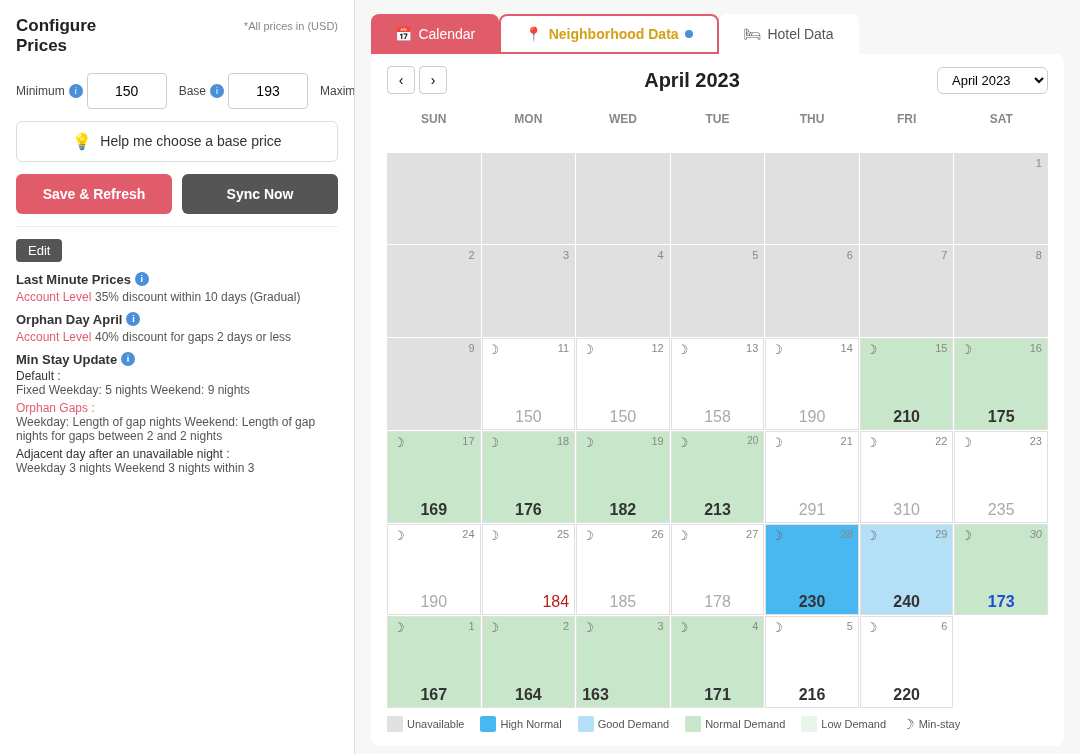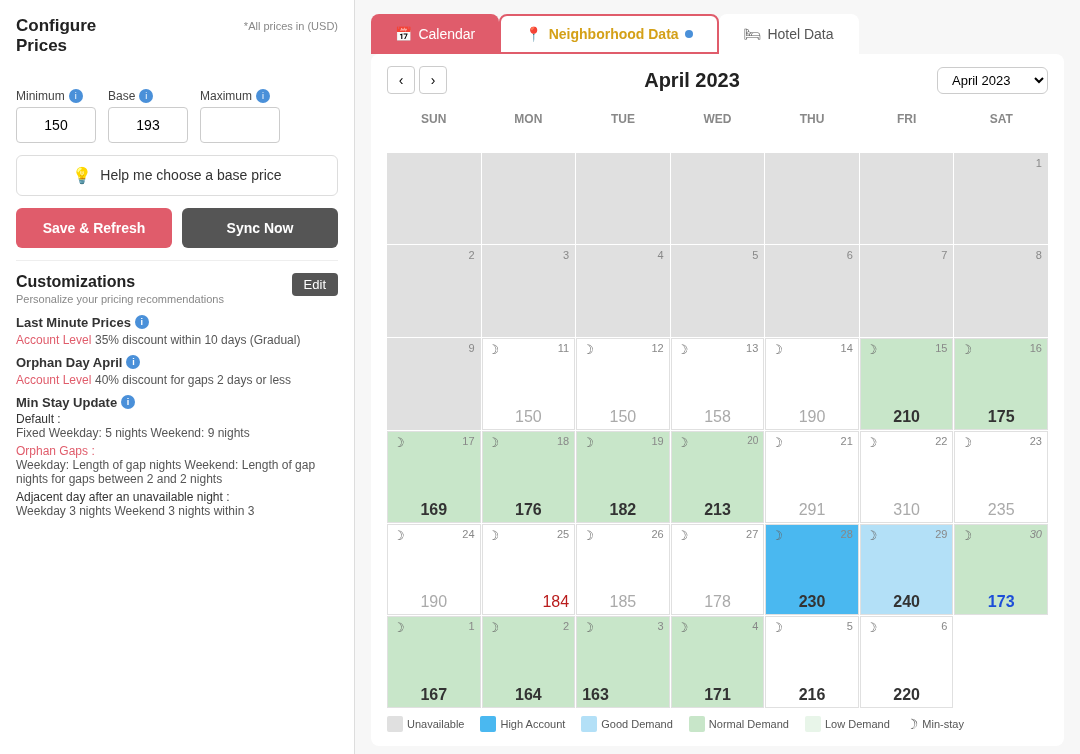--- a/index.html
+++ b/index.html
@@ -6,21 +6,21 @@
     body { font-family: -apple-system, BlinkMacSystemFont, 'Segoe UI', sans-serif; background: #f0f0f0; display: flex; height: 754px; overflow: hidden; font-size: 13px; }
 
     
     .left-panel { width: 355px; min-width: 355px; background: #fff; padding: 16px; display: flex; flex-direction: column; gap: 12px; overflow-y: auto; border-right: 1px solid #ddd; }
 
     .configure-header { display: flex; justify-content: space-between; align-items: flex-start; }
     .configure-title { font-size: 17px; font-weight: 700; color: #222; line-height: 1.2; }
     .prices-note { font-size: 11px; color: #888; margin-top: 4px; }
 
     .price-inputs { display: flex; gap: 12px; margin-top: 4px; }
-    .price-field { display: flex; flex-direction: column; gap: 4px; margin-top: 16px; }
+    .price-field { display: flex; flex-direction: row; gap: 4px; }
     .price-label { font-size: 12px; color: #444; display: flex; align-items: center; gap: 4px; }
     .info-dot { display: inline-block; width: 14px; height: 14px; background: #4a90d9; border-radius: 50%; color: #fff; font-size: 9px; text-align: center; line-height: 14px; cursor: pointer; }
     .price-input { width: 80px; height: 36px; border: 1px solid #ccc; border-radius: 4px; padding: 0 8px; font-size: 14px; text-align: center; }
 
     .help-btn { display: flex; align-items: center; justify-content: center; gap: 8px; border: 1.5px solid #ddd; border-radius: 6px; padding: 10px 16px; cursor: pointer; background: #fff; width: 100%; font-size: 14px; color: #333; }
     .bulb-icon { color: #f5a623; font-size: 16px; }
 
     .action-btns { display: flex; gap: 10px; }
     .save-btn { background: #e05c6b; color: #fff; border: none; border-radius: 6px; padding: 12px 24px; font-size: 14px; font-weight: 600; cursor: pointer; flex: 1; }
     .sync-btn { background: #555; color: #fff; border: none; border-radius: 6px; padding: 12px 24px; font-size: 14px; font-weight: 600; cursor: pointer; flex: 1; }
@@ -107,24 +107,20 @@
 
   <div class="action-btns">
     <button class="save-btn">Save &amp; Refresh</button>
     <button class="sync-btn">Sync Now</button>
   </div>
 
   <hr class="divider">
 
   <div>
     <div class="customizations-header">
-      <div>
-        <div class="customizations-title">Customizations</div>
-        <div class="customizations-sub">Personalize your pricing recommendations</div>
-      </div>
       <button class="edit-btn">Edit</button>
     </div>
 
     <div class="custom-section" style="margin-top:10px">
       <div class="custom-section-title">
         <span>Last Minute Prices</span>
         <span class="info-dot">i</span>
       </div>
       <div>
         <span class="custom-section-link">Account Level</span>
@@ -192,22 +188,22 @@
         <option>April 2023</option>
         <option>May 2023</option>
         <option>March 2023</option>
       </select>
     </div>
 
     <div class="cal-grid" id="cal-grid">
 
     <div class="cal-day-header">SUN</div>
         <div class="cal-day-header">MON</div>
+        <div class="cal-day-header">WED</div>
         <div class="cal-day-header">TUE</div>
-        <div class="cal-day-header">WED</div>
         <div class="cal-day-header">THU</div>
         <div class="cal-day-header">FRI</div>
         <div class="cal-day-header">SAT</div>
         <div class="cal-cell" style="background: rgb(224, 224, 224); min-height: 72px; padding: 3px 5px; display: flex; flex-direction: column; position: relative; border: 1px solid rgb(224, 224, 224);">
           <div style="display: flex; justify-content: space-between; align-items: flex-start;">
             <span></span>
           </div>
         </div>
         <div class="cal-cell" style="background: rgb(224, 224, 224); min-height: 72px; padding: 3px 5px; display: flex; flex-direction: column; position: relative; border: 1px solid rgb(224, 224, 224);">
           <div style="display: flex; justify-content: space-between; align-items: flex-start;">
@@ -472,21 +468,21 @@
         </div>
       </div>
 
     <div class="legend">
       <div class="legend-item">
         <div class="legend-box" style="background:#e0e0e0;"></div>
         <span>Unavailable</span>
       </div>
       <div class="legend-item">
         <div class="legend-box" style="background:#4ab8f0;"></div>
-        <span>High Account</span>
+        <span>High Normal</span>
       </div>
       <div class="legend-item">
         <div class="legend-box" style="background:#b3e0f7;"></div>
         <span>Good Demand</span>
       </div>
       <div class="legend-item">
         <div class="legend-box" style="background:#c8e6c9;"></div>
         <span>Normal Demand</span>
       </div>
       <div class="legend-item">

